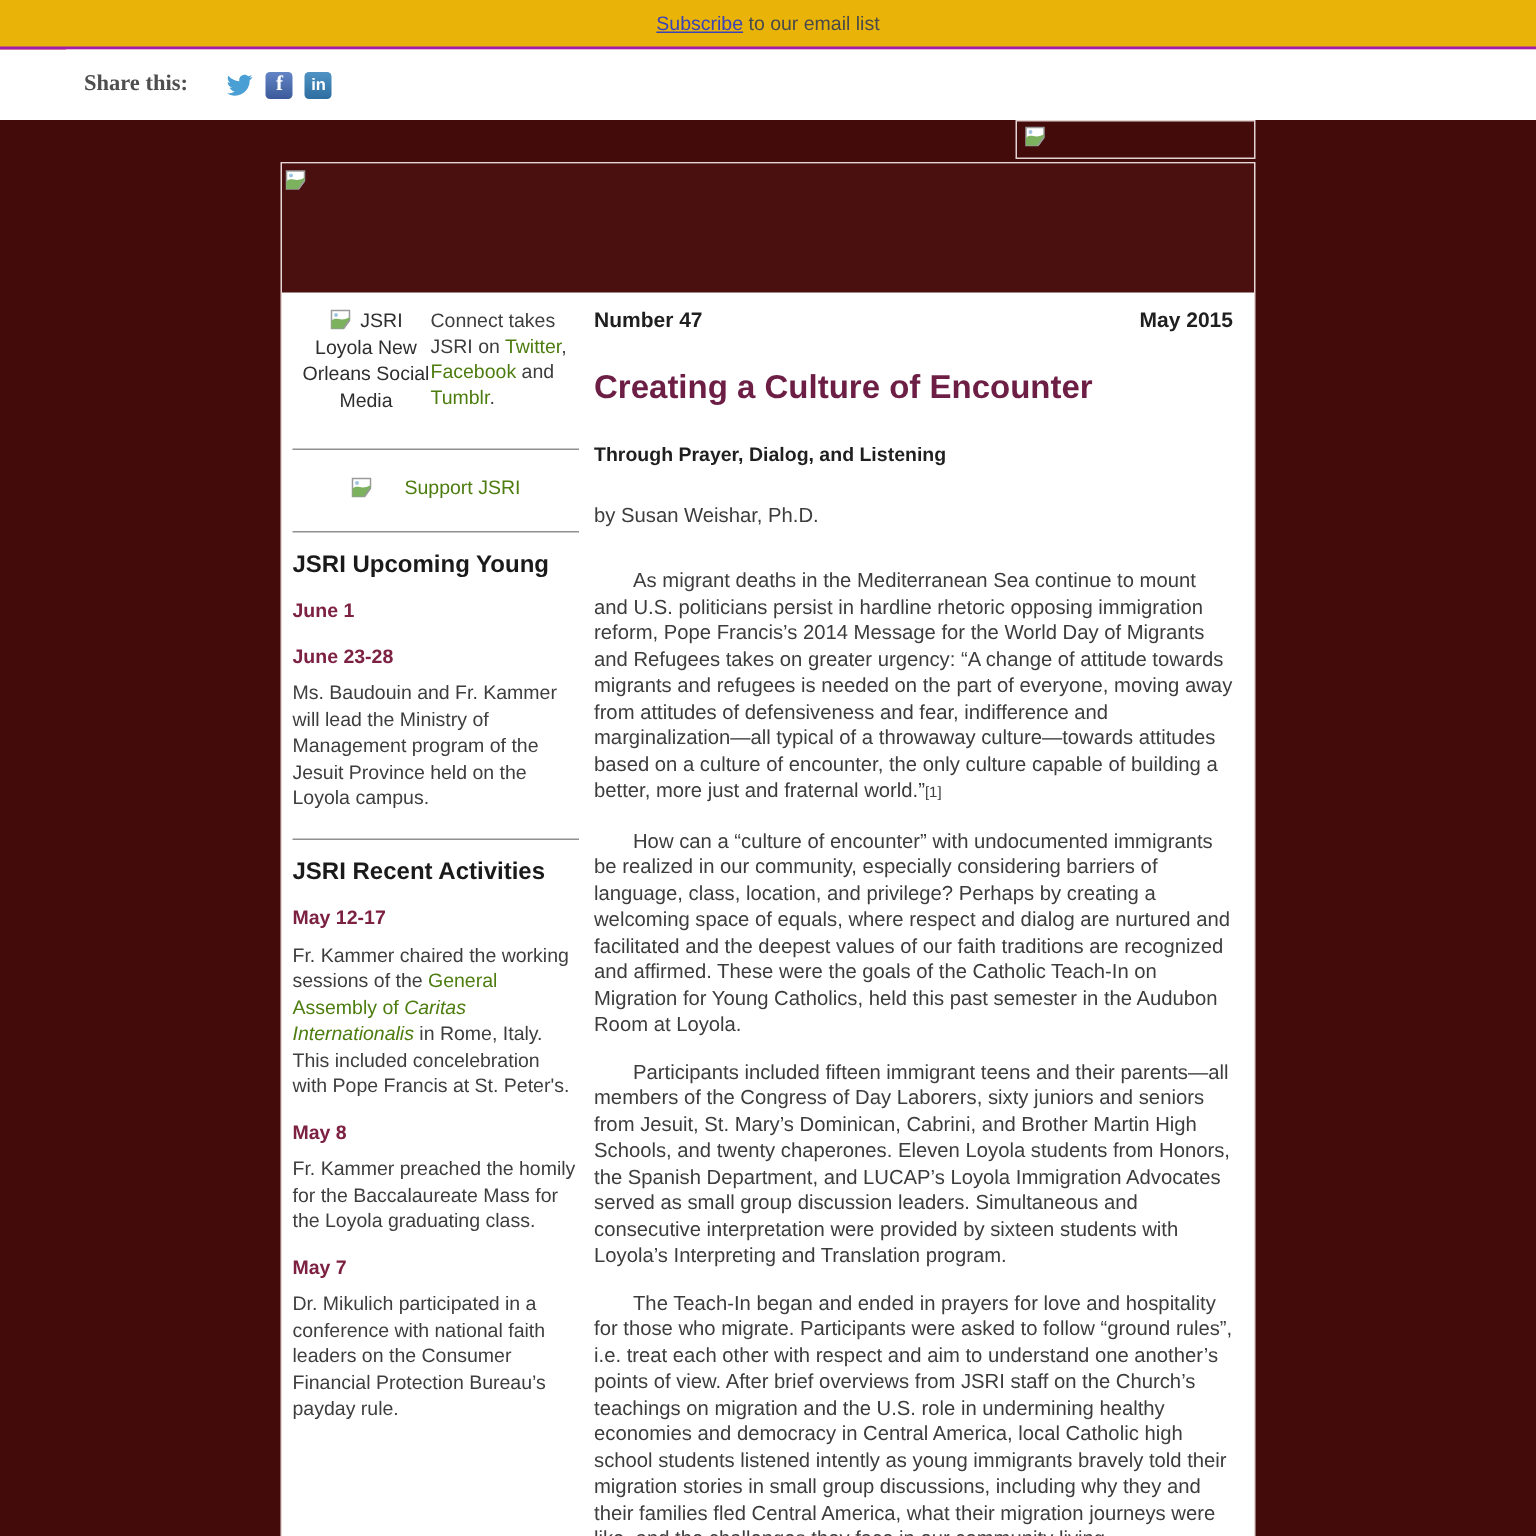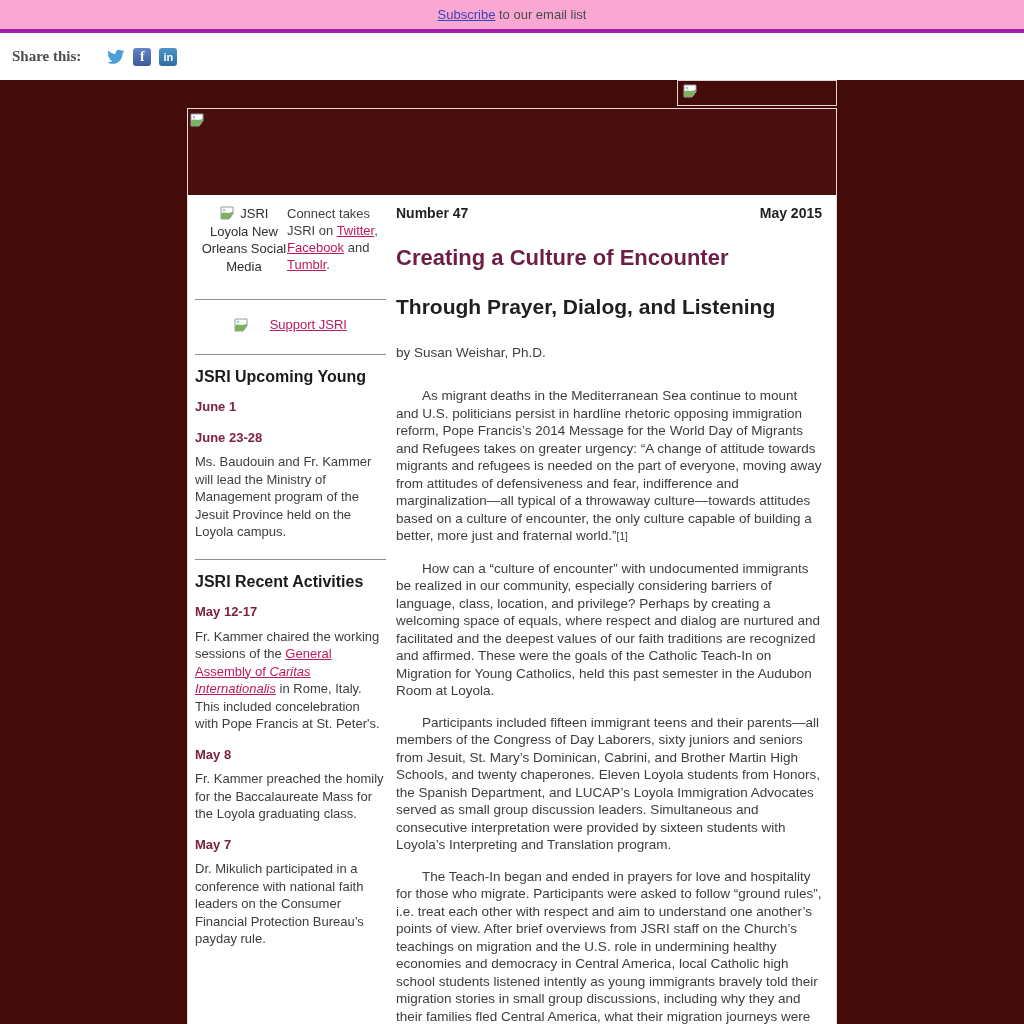--- a/index.html
+++ b/index.html
@@ -4,29 +4,29 @@
 <style>
   * { box-sizing: border-box; }
   html,body { margin:0; padding:0; }
   body {
     width:1024px; height:1024px; overflow:hidden;
     font-family:"Liberation Sans", sans-serif;
     background:#ffffff;
   }
   
   .topbar {
-    height:33px; background:#f9a8d4; border-bottom:4px solid #a21caf;
+    height:33px; background:#eab308; border-bottom:2px solid #a21caf;
     display:flex; align-items:center; justify-content:center;
     font-size:13px; color:#4a4a4a;
   }
   .topbar a { color:#3b43b8; text-decoration:underline; }
   
   .share-row {
     height:47px; background:#ffffff;
-    display:flex; align-items:center; padding-left:12px;
+    display:flex; align-items:center; padding-left:12px;margin-left:44px;
   }
   .share-label {
     font-family:"Liberation Serif", serif; font-weight:bold;
     font-size:15px; color:#4e4e4e; margin-right:26px;
   }
   .soc-icon { display:inline-flex; align-items:center; justify-content:center;
     width:18px; height:18px; margin-right:8px; cursor:pointer; }
   .soc-fb {
     border-radius:3px; background:linear-gradient(#6385c6,#3c5a99);
     color:#fff; font-family:"Liberation Serif", serif; font-weight:bold;
@@ -45,33 +45,33 @@
   }
   .email-container { border:1px solid #e7d7d7; margin-top:2px; height:936px; overflow:hidden; }
   .banner { height:86px; background:#4a0f0f; padding:4px 0 0 2px; }
   .content { background:#ffffff; display:flex; padding:10px 14px 0 7px; height:830px; overflow:hidden; }
   
   .sidebar { flex:0 0 186px; font-size:13px; color:#3e3e3e; line-height:17.5px; }
   .sb-toprow { display:flex; }
   .img-alt { width:86px; margin-left:6px; text-align:center; color:#2e2e2e; }
   .img-alt svg { vertical-align:-2px; margin-right:3px; }
   .connect { width:97px; margin-left:auto; margin-right:2px; line-height:17px; }
-  .connect a, .support a, .sb-link { color:#be185d; text-decoration:underline; }
+  .connect a, .support a, .sb-link { color:#4d7c0f; }
   .sb-hr { border:none; border-top:1px solid #909090; margin:24px 0 0 0; }
   .support { margin-top:16px; text-align:center; }
   .support svg { vertical-align:-3px; margin-right:18px; }
   .sb-h2 { font-size:16px; font-weight:bold; color:#1a1a1a; margin:13px 0 0 0; }
   .sb-date { font-size:13px; font-weight:bold; color:#7c2142; margin:13px 0 0 0; }
   .sidebar p { margin:7px 0 0 0; }
   
   .main { flex:1; margin-left:10px; font-size:13.5px; color:#3d3d3d; }
   .issue-row { display:flex; justify-content:space-between;
     font-size:14px; font-weight:bold; color:#1f1f1f; }
   .art-title { font-size:22px; font-weight:bold; color:#6d1e45; margin:24px 0 0 0; }
-  .art-sub { font-size:21px; font-weight:bold; color:#1f1f1f; margin:24px 0 0 0; }
+  .art-sub { font-size:13px; font-weight:bold; color:#1f1f1f; margin:24px 0 0 0; }
   .byline { margin:26px 0 0 0; }
   .main p.body { line-height:17.5px; margin:0 0 14px 0; text-indent:26px; }
   .main p.body.first { margin-top:27px; }
   .fn { font-size:10px; }
   a { cursor:pointer; }
 </style>
 </head>
 <body>
 
 <div class="topbar">

